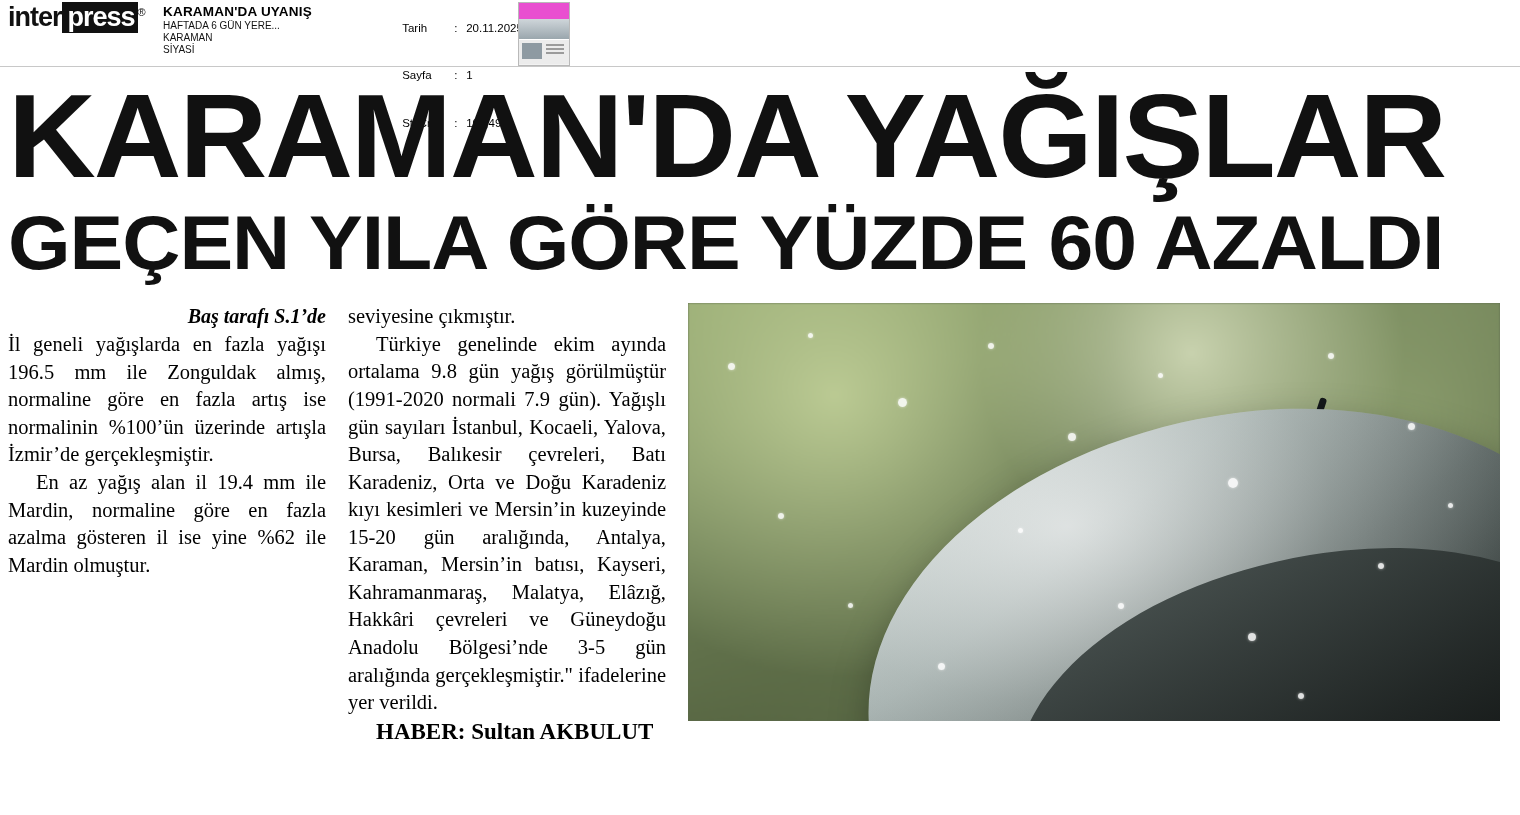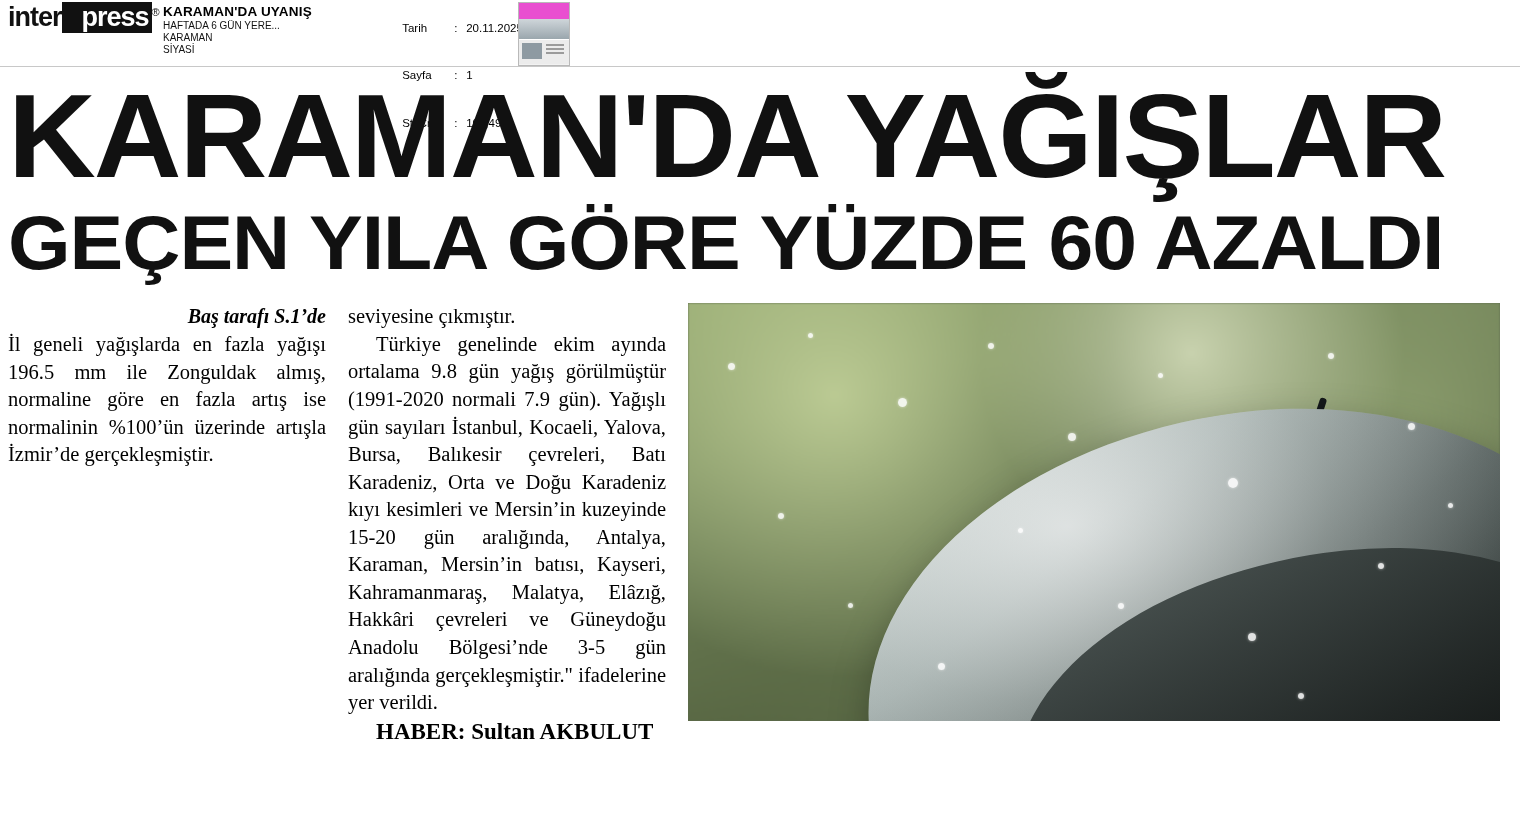--- a/index.html
+++ b/index.html
@@ -28,21 +28,21 @@
     top: 2px;
     font-family: "Liberation Sans", sans-serif;
     font-size: 27px;
     font-weight: bold;
     letter-spacing: -1px;
     color: #111;
   }
   .logo .press {
     background: #111;
     color: #fff;
-    padding: 0 3px 1px 20px;
+    padding: 0 3px 1px 6px;
     margin-top: 26px;
   }
   .logo .reg {
     font-size: 11px;
     vertical-align: super;
     font-weight: normal;
   }
 
   .pub-block {
     position: absolute;
@@ -298,20 +298,21 @@
 <div class="headline-wrap">
   <div class="headline1">KARAMAN'DA YAĞIŞLAR</div>
   <div class="headline2">GEÇEN YILA GÖRE YÜZDE 60 AZALDI</div>
 </div>
 
 <div class="body-area">
 
   <div class="col">
     <span class="kicker">Baş tarafı S.1’de</span>
     <p class="noindent">İl geneli yağışlarda en fazla yağışı 196.5 mm ile Zonguldak almış, normaline göre en fazla artış ise normalinin %100’ün üzerinde artışla İzmir’de gerçekleşmiştir.</p>
+    <p>En az yağış alan il 19.4 mm ile Mardin, normaline göre en fazla azalma gösteren il ise yine %62 ile Mardin olmuştur.</p>
   </div>
 
   <div class="col">
     <p class="noindent">seviyesine çıkmıştır.</p>
     <p>Türkiye genelinde ekim ayında ortalama 9.8 gün yağış görülmüştür (1991-2020 normali 7.9 gün). Yağışlı gün sayıları İstanbul, Kocaeli, Yalova, Bursa, Balıkesir çevreleri, Batı Karadeniz, Orta ve Doğu Karadeniz kıyı kesimleri ve Mersin’in kuzeyinde 15-20 gün aralığında, Antalya, Karaman, Mersin’in batısı, Kayseri, Kahramanmaraş, Malatya, Elâzığ, Hakkâri çevreleri ve Güneydoğu Anadolu Bölgesi’nde 3-5 gün aralığında gerçekleşmiştir." ifadelerine yer verildi.</p>
     <p class="byline">HABER: Sultan AKBULUT</p>
   </div>
 
   <div class="photo">
     <div class="bg"></div>

